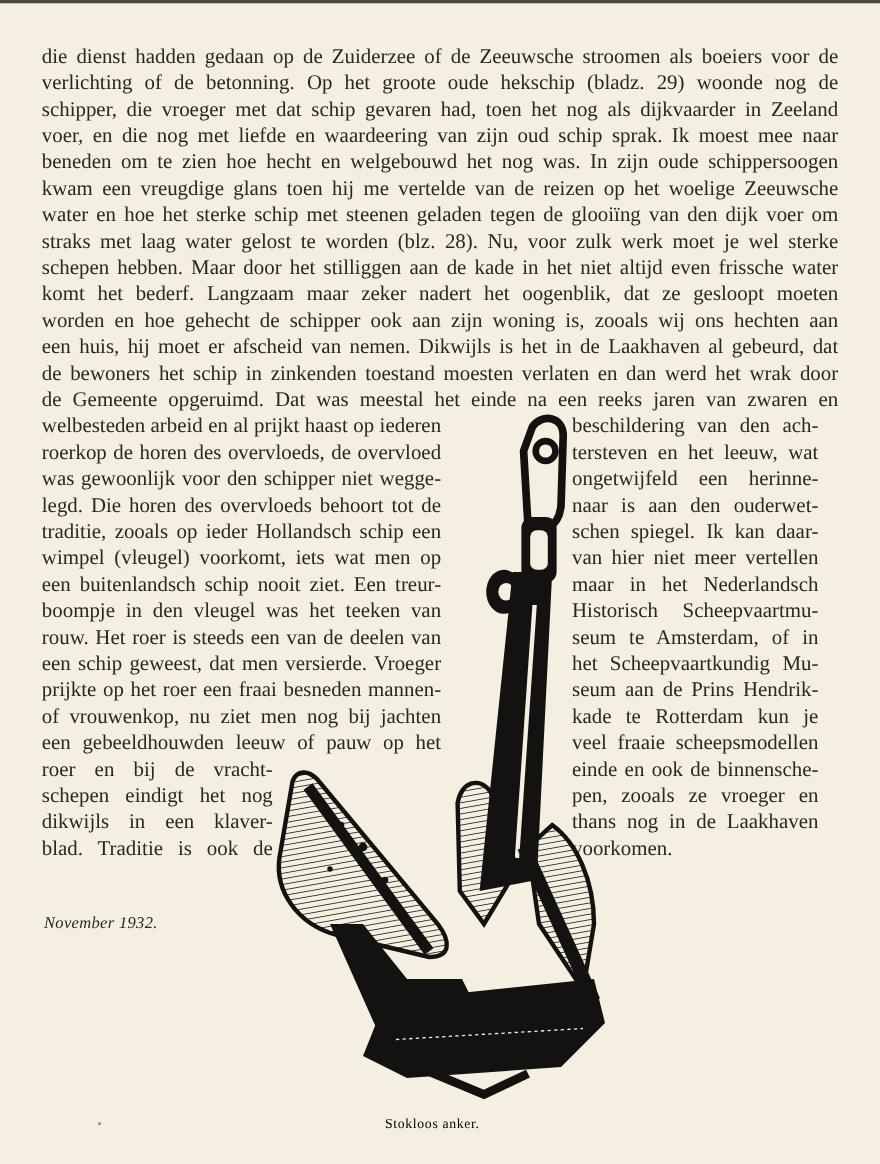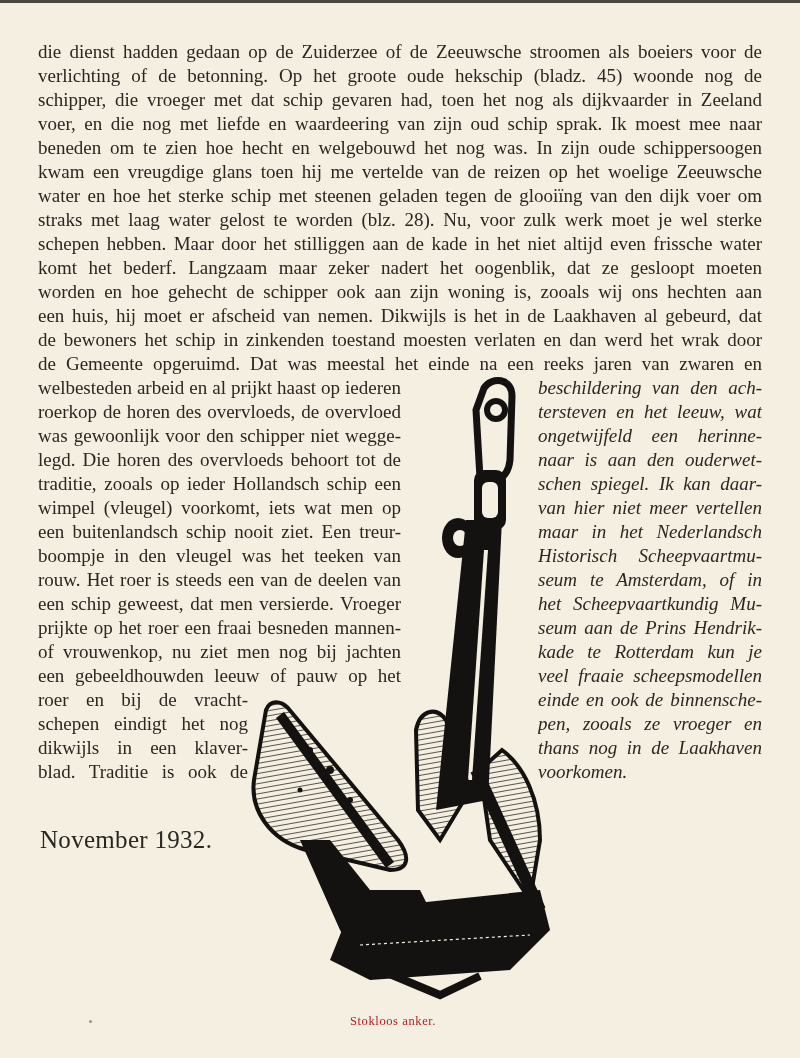--- a/index.html
+++ b/index.html
@@ -19,42 +19,42 @@
     font-size: 19px;
     line-height: 24px;
     white-space: nowrap;
     text-align: justify;
     text-align-last: justify;
     overflow: hidden;
   }
   .full { left: 38px; width: 724px; }
   .left-col { left: 38px; width: 363px; }
   .left-short { left: 38px; width: 210px; }
-  .right-col { left: 538px; width: 224px; font-style: italic; }
+  .right-col { left: 520px; width: 224px; }
   .last { text-align-last: left; }
   .signature {
     position: absolute; left: 40px; top: 828px;
-    font-size: 25px; line-height: 24px; letter-spacing: 0.3px;
+    font-size: 15px; line-height: 24px; letter-spacing: 0.3px; font-style: italic;
   }
   .caption {
     position: absolute; left: 350px; top: 1014px;
-    font-size: 12.5px; letter-spacing: 0.6px; color: #b91c1c;
+    font-size: 12.5px; letter-spacing: 0.6px; color: #000000;
   }
   .anchor-figure {
     position: absolute; left: 240px; top: 370px; width: 320px; height: 635px;
   }
   .speck { position: absolute; left: 89px; top: 1020px; width: 3px; height: 3px; border-radius: 50%; background: #9a948a; }
 </style>
 </head>
 <body>
 
 <div class="top-edge"></div>
 
 <div class="line full" style="top:40px">die dienst hadden gedaan op de Zuiderzee of de Zeeuwsche stroomen als boeiers voor de</div>
-<div class="line full" style="top:64px">verlichting of de betonning. Op het groote oude hekschip (bladz. 45) woonde nog de</div>
+<div class="line full" style="top:64px">verlichting of de betonning. Op het groote oude hekschip (bladz. 29) woonde nog de</div>
 <div class="line full" style="top:88px">schipper, die vroeger met dat schip gevaren had, toen het nog als dijkvaarder in Zeeland</div>
 <div class="line full" style="top:112px">voer, en die nog met liefde en waardeering van zijn oud schip sprak. Ik moest mee naar</div>
 <div class="line full" style="top:136px">beneden om te zien hoe hecht en welgebouwd het nog was. In zijn oude schippersoogen</div>
 <div class="line full" style="top:160px">kwam een vreugdige glans toen hij me vertelde van de reizen op het woelige Zeeuwsche</div>
 <div class="line full" style="top:184px">water en hoe het sterke schip met steenen geladen tegen de glooiïng van den dijk voer om</div>
 <div class="line full" style="top:208px">straks met laag water gelost te worden (blz. 28). Nu, voor zulk werk moet je wel sterke</div>
 <div class="line full" style="top:232px">schepen hebben. Maar door het stilliggen aan de kade in het niet altijd even frissche water</div>
 <div class="line full" style="top:256px">komt het bederf. Langzaam maar zeker nadert het oogenblik, dat ze gesloopt moeten</div>
 <div class="line full" style="top:280px">worden en hoe gehecht de schipper ook aan zijn woning is, zooals wij ons hechten aan</div>
 <div class="line full" style="top:304px">een huis, hij moet er afscheid van nemen. Dikwijls is het in de Laakhaven al gebeurd, dat</div>

